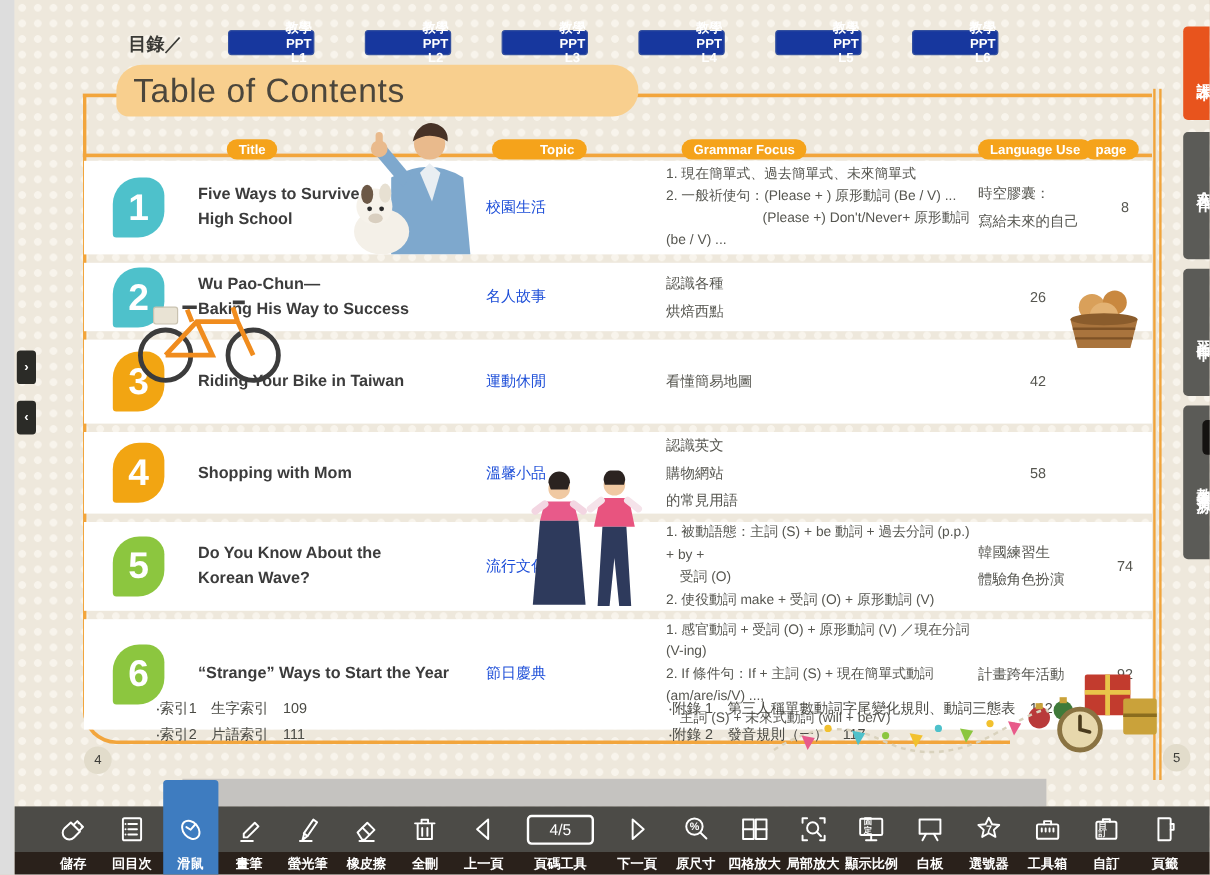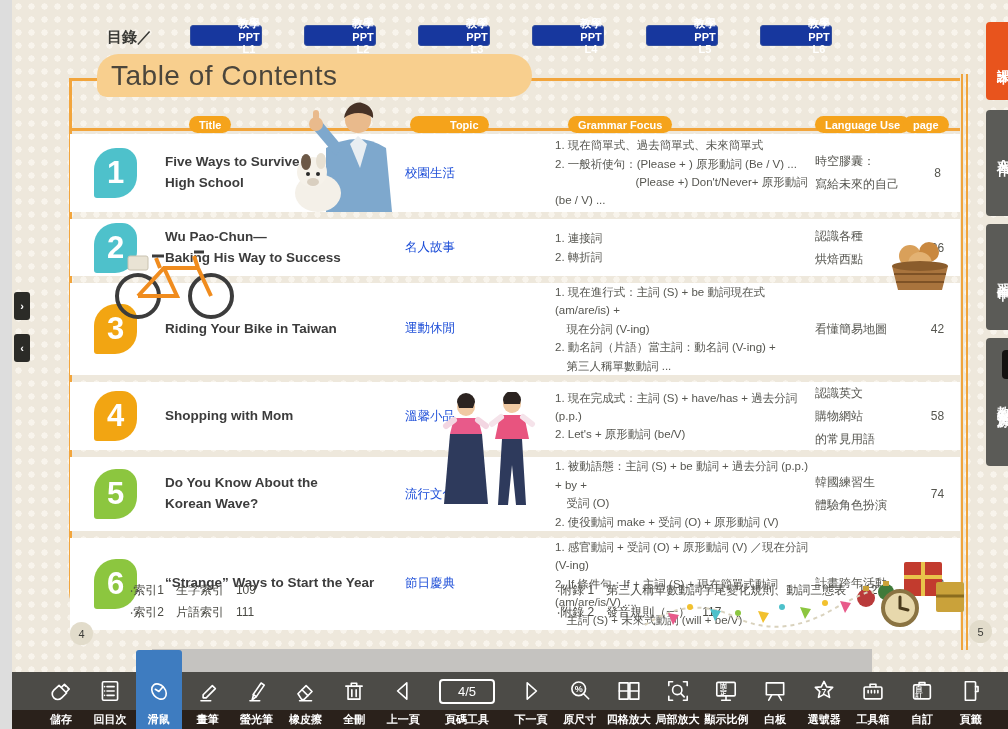--- a/index.html
+++ b/index.html
@@ -127,49 +127,41 @@
       <div class="c-page">8</div>
     </div>
 
     <div class="trow" style="min-height: 57px;">
       <div>
           <span class="bubble" style="background: rgb(78, 193, 203);">2</span>
         </div>
       <div class="c-title">Wu Pao-Chun—
 Baking His Way to Success</div>
       <div class="c-topic">名人故事</div>
-      <div class="c-grammar">1. 連接詞
-2. 轉折詞</div>
       <div class="c-lang">認識各種
 烘焙西點</div>
       <div class="c-page">26</div>
     </div>
 
     <div class="trow" style="min-height: 70px;">
       <div>
           <span class="bubble" style="background: rgb(242, 165, 18);">3</span>
         </div>
       <div class="c-title">Riding Your Bike in Taiwan</div>
       <div class="c-topic">運動休閒</div>
-      <div class="c-grammar">1. 現在進行式：主詞 (S) + be 動詞現在式 (am/are/is) +
-　現在分詞 (V-ing)
-2. 動名詞（片語）當主詞：動名詞 (V-ing) +
-　第三人稱單數動詞 ...</div>
       <div class="c-lang">看懂簡易地圖</div>
       <div class="c-page">42</div>
     </div>
 
     <div class="trow" style="min-height: 66px;">
       <div>
           <span class="bubble" style="background: rgb(242, 165, 18);">4</span>
         </div>
       <div class="c-title">Shopping with Mom</div>
       <div class="c-topic">溫馨小品</div>
-      <div class="c-grammar">1. 現在完成式：主詞 (S) + have/has + 過去分詞 (p.p.)
-2. Let's + 原形動詞 (be/V)</div>
       <div class="c-lang">認識英文
 購物網站
 的常見用語</div>
       <div class="c-page">58</div>
     </div>
 
     <div class="trow" style="min-height: 73px;">
       <div>
           <span class="bubble" style="background: rgb(140, 198, 63);">5</span>
         </div>

